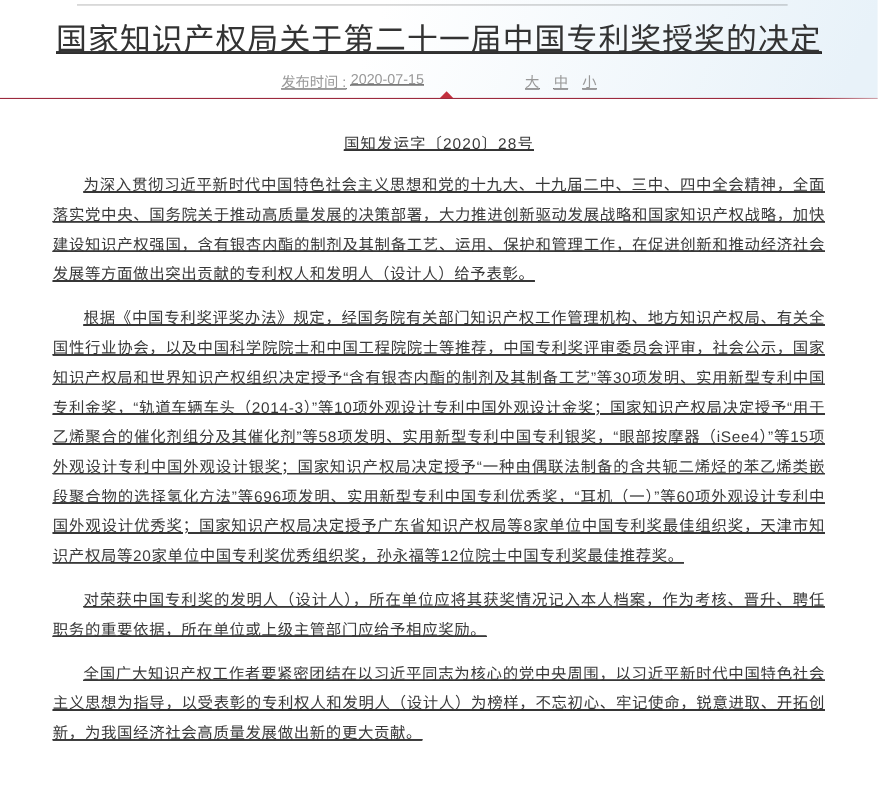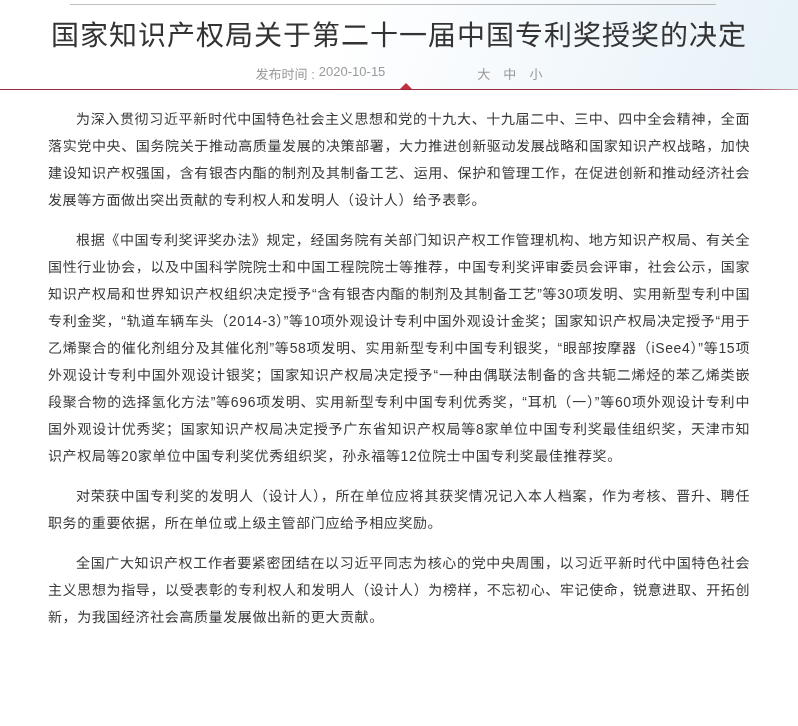--- a/index.html
+++ b/index.html
@@ -3,21 +3,21 @@
 <meta charset="utf-8">
 <style>
   :root{
     --divider-red:#9c2a3e;
     --arrow-red:#c2303e;
     --meta-gray:#999999;
     --text-color:#3a3a3a;
     --title-color:#333333;
     --header-tint:#e8f2f9;
   }
-  *{box-sizing:border-box;margin:0;padding:0;}
+  *{box-sizing:border-box;margin:0;padding:0;text-decoration:underline;}
   html,body{width:798px;height:726px;overflow:hidden;background:#ffffff;
     font-family:"Liberation Sans","DejaVu Sans",sans-serif;}
   .page{width:798px;height:726px;background:#ffffff;position:relative;}
 
   
   .header{
     position:relative;
     height:90px;
     background:linear-gradient(112deg,#ffffff 42%,var(--header-tint) 96%);
   }
@@ -90,34 +90,35 @@
 <div class="page">
 
   <div class="header">
     <div class="top-hairline"></div>
 
     <h1 class="page-title">国家知识产权局关于第二十一届中国专利奖授奖的决定</h1>
 
     <div class="meta-row">
       <div class="publish-time">
         <span class="label">发布时间 :</span>
-        <span class="value">2020-10-15</span>
+        <span class="value">2020-07-15</span>
       </div>
       <div class="font-size-controls">
         <span>大</span>
         <span>中</span>
         <span>小</span>
       </div>
     </div>
 
     <div class="red-divider"></div>
     <div class="divider-arrow"></div>
   </div>
 
   <div class="content">
+    <div class="doc-number">国知发运字〔2020〕28号</div>
 
     <div class="paragraphs">
       <p class="indent">为深入贯彻习近平新时代中国特色社会主义思想和党的十九大、十九届二中、三中、四中全会精神，全面落实党中央、国务院关于推动高质量发展的决策部署，大力推进创新驱动发展战略和国家知识产权战略，加快建设知识产权强国，含有银杏内酯的制剂及其制备工艺、运用、保护和管理工作，在促进创新和推动经济社会发展等方面做出突出贡献的专利权人和发明人（设计人）给予表彰。</p>
       <p class="indent">根据《中国专利奖评奖办法》规定，经国务院有关部门知识产权工作管理机构、地方知识产权局、有关全国性行业协会，以及中国科学院院士和中国工程院院士等推荐，中国专利奖评审委员会评审，社会公示，国家知识产权局和世界知识产权组织决定授予“含有银杏内酯的制剂及其制备工艺”等30项发明、实用新型专利中国专利金奖，“轨道车辆车头（2014-3）”等10项外观设计专利中国外观设计金奖；国家知识产权局决定授予“用于乙烯聚合的催化剂组分及其催化剂”等58项发明、实用新型专利中国专利银奖，“眼部按摩器（iSee4）”等15项外观设计专利中国外观设计银奖；国家知识产权局决定授予“一种由偶联法制备的含共轭二烯烃的苯乙烯类嵌段聚合物的选择氢化方法”等696项发明、实用新型专利中国专利优秀奖，“耳机（一）”等60项外观设计专利中国外观设计优秀奖；国家知识产权局决定授予广东省知识产权局等8家单位中国专利奖最佳组织奖，天津市知识产权局等20家单位中国专利奖优秀组织奖，孙永福等12位院士中国专利奖最佳推荐奖。</p>
       <p class="indent">对荣获中国专利奖的发明人（设计人），所在单位应将其获奖情况记入本人档案，作为考核、晋升、聘任职务的重要依据，所在单位或上级主管部门应给予相应奖励。</p>
       <p class="indent">全国广大知识产权工作者要紧密团结在以习近平同志为核心的党中央周围，以习近平新时代中国特色社会主义思想为指导，以受表彰的专利权人和发明人（设计人）为榜样，不忘初心、牢记使命，锐意进取、开拓创新，为我国经济社会高质量发展做出新的更大贡献。</p>
     </div>
   </div>
 
 </div>

